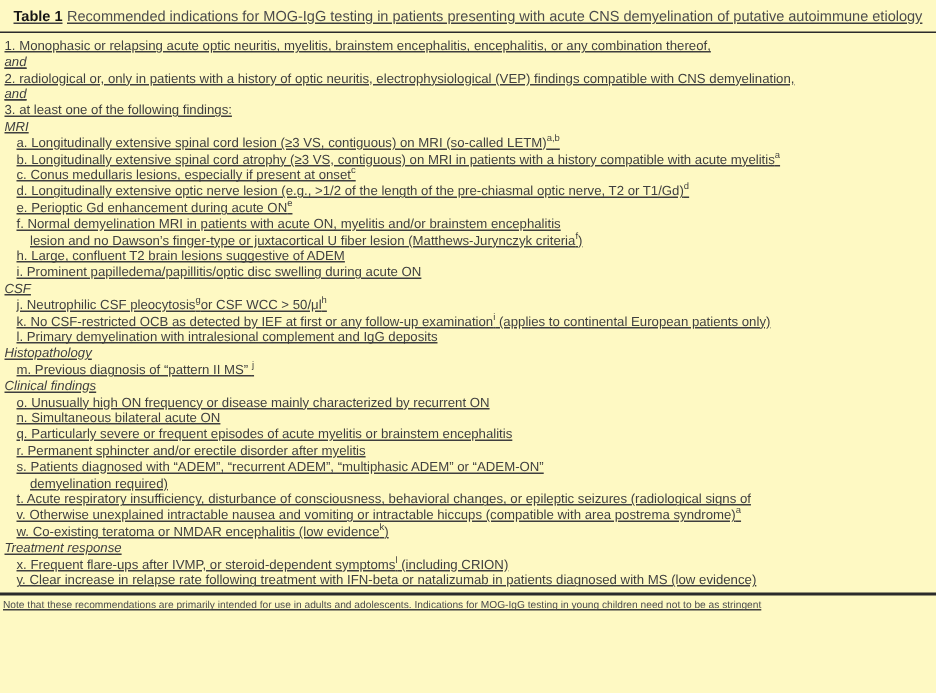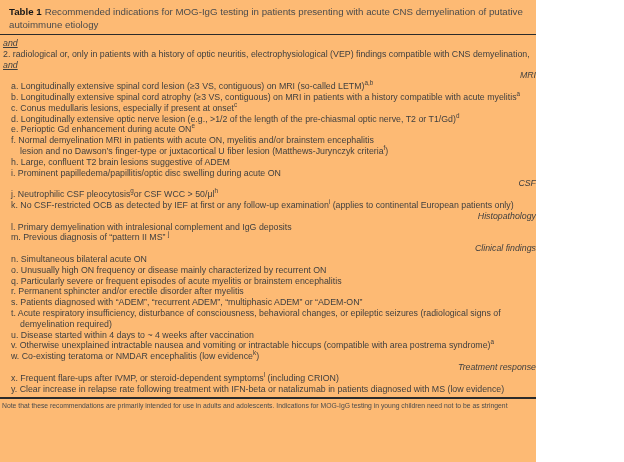--- a/index.html
+++ b/index.html
@@ -1,80 +1,82 @@
 <!DOCTYPE html>
 <html><head>
 <meta charset="utf-8">
 <style>
   html, body { margin: 0; padding: 0; background: #ffffff; }
   .page {
-    width: 536px; height: 462px; overflow: hidden; position: relative;
-    background: #fdba74;
+    width: 624px; height: 462px; overflow: hidden; position: relative;
+    background: #fef9c3;
     font-family: "Liberation Sans", sans-serif;
     color: #3f3f3f;
+    text-decoration: underline;
   }
   .title {
     padding: 5px 8px 0 9px;
     font-size: 9.7px; line-height: 13px; color: #4c4c4c;
   }
   .title b { color: #161616; margin-right: 3px; font-weight: bold; }
   .rule {
     border: 0; border-top: 1.6px solid #2b2b2b;
     margin: 3px 0 3px 0;
   }
   .rule-bottom { border-top: 2px solid #2b2b2b; margin-top: 3px; margin-bottom: 0; }
   .rows { padding-left: 3px; font-size: 8.8px; }
   .row { line-height: 10.8px; white-space: nowrap; }
-  .row.heading { font-style: italic; text-align: right; }
+  .row.heading { font-style: italic; }
   .row.conjunction { font-style: italic; text-decoration: underline; }
   .row.indent-1 { padding-left: 8px; }
   .row.indent-2 { padding-left: 17px; }
   .row sup { font-size: 6.3px; line-height: 0; vertical-align: super; }
   .footnote {
     font-size: 6.8px; line-height: 9px; color: #4c4c4c;
     padding: 2px 2px 0 2px; white-space: nowrap;
   }
 </style>
 </head>
 <body>
 
 <div class="page">
   <div class="title">
     <b>Table 1</b><span>Recommended indications for MOG-IgG testing in patients presenting with acute CNS demyelination of putative autoimmune etiology</span>
   </div>
   <div class="rule"></div>
   <div class="rows" id="rows">
+      <div class="row item indent-0"><span>1. Monophasic or relapsing acute optic neuritis, myelitis, brainstem encephalitis, encephalitis, or any combination thereof,</span></div>
       <div class="row conjunction indent-0"><span>and</span></div>
       <div class="row item indent-0"><span>2. radiological or, only in patients with a history of optic neuritis, electrophysiological (VEP) findings compatible with CNS demyelination,</span></div>
       <div class="row conjunction indent-0"><span>and</span></div>
+      <div class="row item indent-0"><span>3. at least one of the following findings:</span></div>
       <div class="row heading indent-0"><span>MRI</span></div>
       <div class="row item indent-1"><span>a. Longitudinally extensive spinal cord lesion (≥3 VS, contiguous) on MRI (so-called LETM)</span><sup>a,b</sup></div>
       <div class="row item indent-1"><span>b. Longitudinally extensive spinal cord atrophy (≥3 VS, contiguous) on MRI in patients with a history compatible with acute myelitis</span><sup>a</sup></div>
       <div class="row item indent-1"><span>c. Conus medullaris lesions, especially if present at onset</span><sup>c</sup></div>
       <div class="row item indent-1"><span>d. Longitudinally extensive optic nerve lesion (e.g., &gt;1/2 of the length of the pre-chiasmal optic nerve, T2 or T1/Gd)</span><sup>d</sup></div>
       <div class="row item indent-1"><span>e. Perioptic Gd enhancement during acute ON</span><sup>e</sup></div>
       <div class="row item indent-1"><span>f. Normal demyelination MRI in patients with acute ON, myelitis and/or brainstem encephalitis</span></div>
       <div class="row item indent-2"><span>lesion and no Dawson’s finger-type or juxtacortical U fiber lesion (Matthews-Jurynczyk criteria</span><sup>f</sup><span>)</span></div>
       <div class="row item indent-1"><span>h. Large, confluent T2 brain lesions suggestive of ADEM</span></div>
       <div class="row item indent-1"><span>i. Prominent papilledema/papillitis/optic disc swelling during acute ON</span></div>
       <div class="row heading indent-0"><span>CSF</span></div>
       <div class="row item indent-1"><span>j. Neutrophilic CSF pleocytosis</span><sup>g</sup><span>or CSF WCC &gt; 50/μl</span><sup>h</sup></div>
       <div class="row item indent-1"><span>k. No CSF-restricted OCB as detected by IEF at first or any follow-up examination</span><sup>i</sup><span> (applies to continental European patients only)</span></div>
+      <div class="row item indent-1"><span>l. Primary demyelination with intralesional complement and IgG deposits</span></div>
       <div class="row heading indent-0"><span>Histopathology</span></div>
-      <div class="row item indent-1"><span>l. Primary demyelination with intralesional complement and IgG deposits</span></div>
       <div class="row item indent-1"><span>m. Previous diagnosis of “pattern II MS” </span><sup>j</sup></div>
       <div class="row heading indent-0"><span>Clinical findings</span></div>
+      <div class="row item indent-1"><span>o. Unusually high ON frequency or disease mainly characterized by recurrent ON</span></div>
       <div class="row item indent-1"><span>n. Simultaneous bilateral acute ON</span></div>
-      <div class="row item indent-1"><span>o. Unusually high ON frequency or disease mainly characterized by recurrent ON</span></div>
       <div class="row item indent-1"><span>q. Particularly severe or frequent episodes of acute myelitis or brainstem encephalitis</span></div>
       <div class="row item indent-1"><span>r. Permanent sphincter and/or erectile disorder after myelitis</span></div>
       <div class="row item indent-1"><span>s. Patients diagnosed with “ADEM”, “recurrent ADEM”, “multiphasic ADEM” or “ADEM-ON”</span></div>
+      <div class="row item indent-2"><span>demyelination required)</span></div>
       <div class="row item indent-1"><span>t. Acute respiratory insufficiency, disturbance of consciousness, behavioral changes, or epileptic seizures (radiological signs of</span></div>
-      <div class="row item indent-2"><span>demyelination required)</span></div>
-      <div class="row item indent-1"><span>u. Disease started within 4 days to ~ 4 weeks after vaccination</span></div>
       <div class="row item indent-1"><span>v. Otherwise unexplained intractable nausea and vomiting or intractable hiccups (compatible with area postrema syndrome)</span><sup>a</sup></div>
       <div class="row item indent-1"><span>w. Co-existing teratoma or NMDAR encephalitis (low evidence</span><sup>k</sup><span>)</span></div>
       <div class="row heading indent-0"><span>Treatment response</span></div>
       <div class="row item indent-1"><span>x. Frequent flare-ups after IVMP, or steroid-dependent symptoms</span><sup>l</sup><span> (including CRION)</span></div>
       <div class="row item indent-1"><span>y. Clear increase in relapse rate following treatment with IFN-beta or natalizumab in patients diagnosed with MS (low evidence)</span></div>
     </div>
   <div class="rule rule-bottom"></div>
   <div class="footnote">Note that these recommendations are primarily intended for use in adults and adolescents. Indications for MOG-IgG testing in young children need not to be as stringent</div>
 </div>
 

